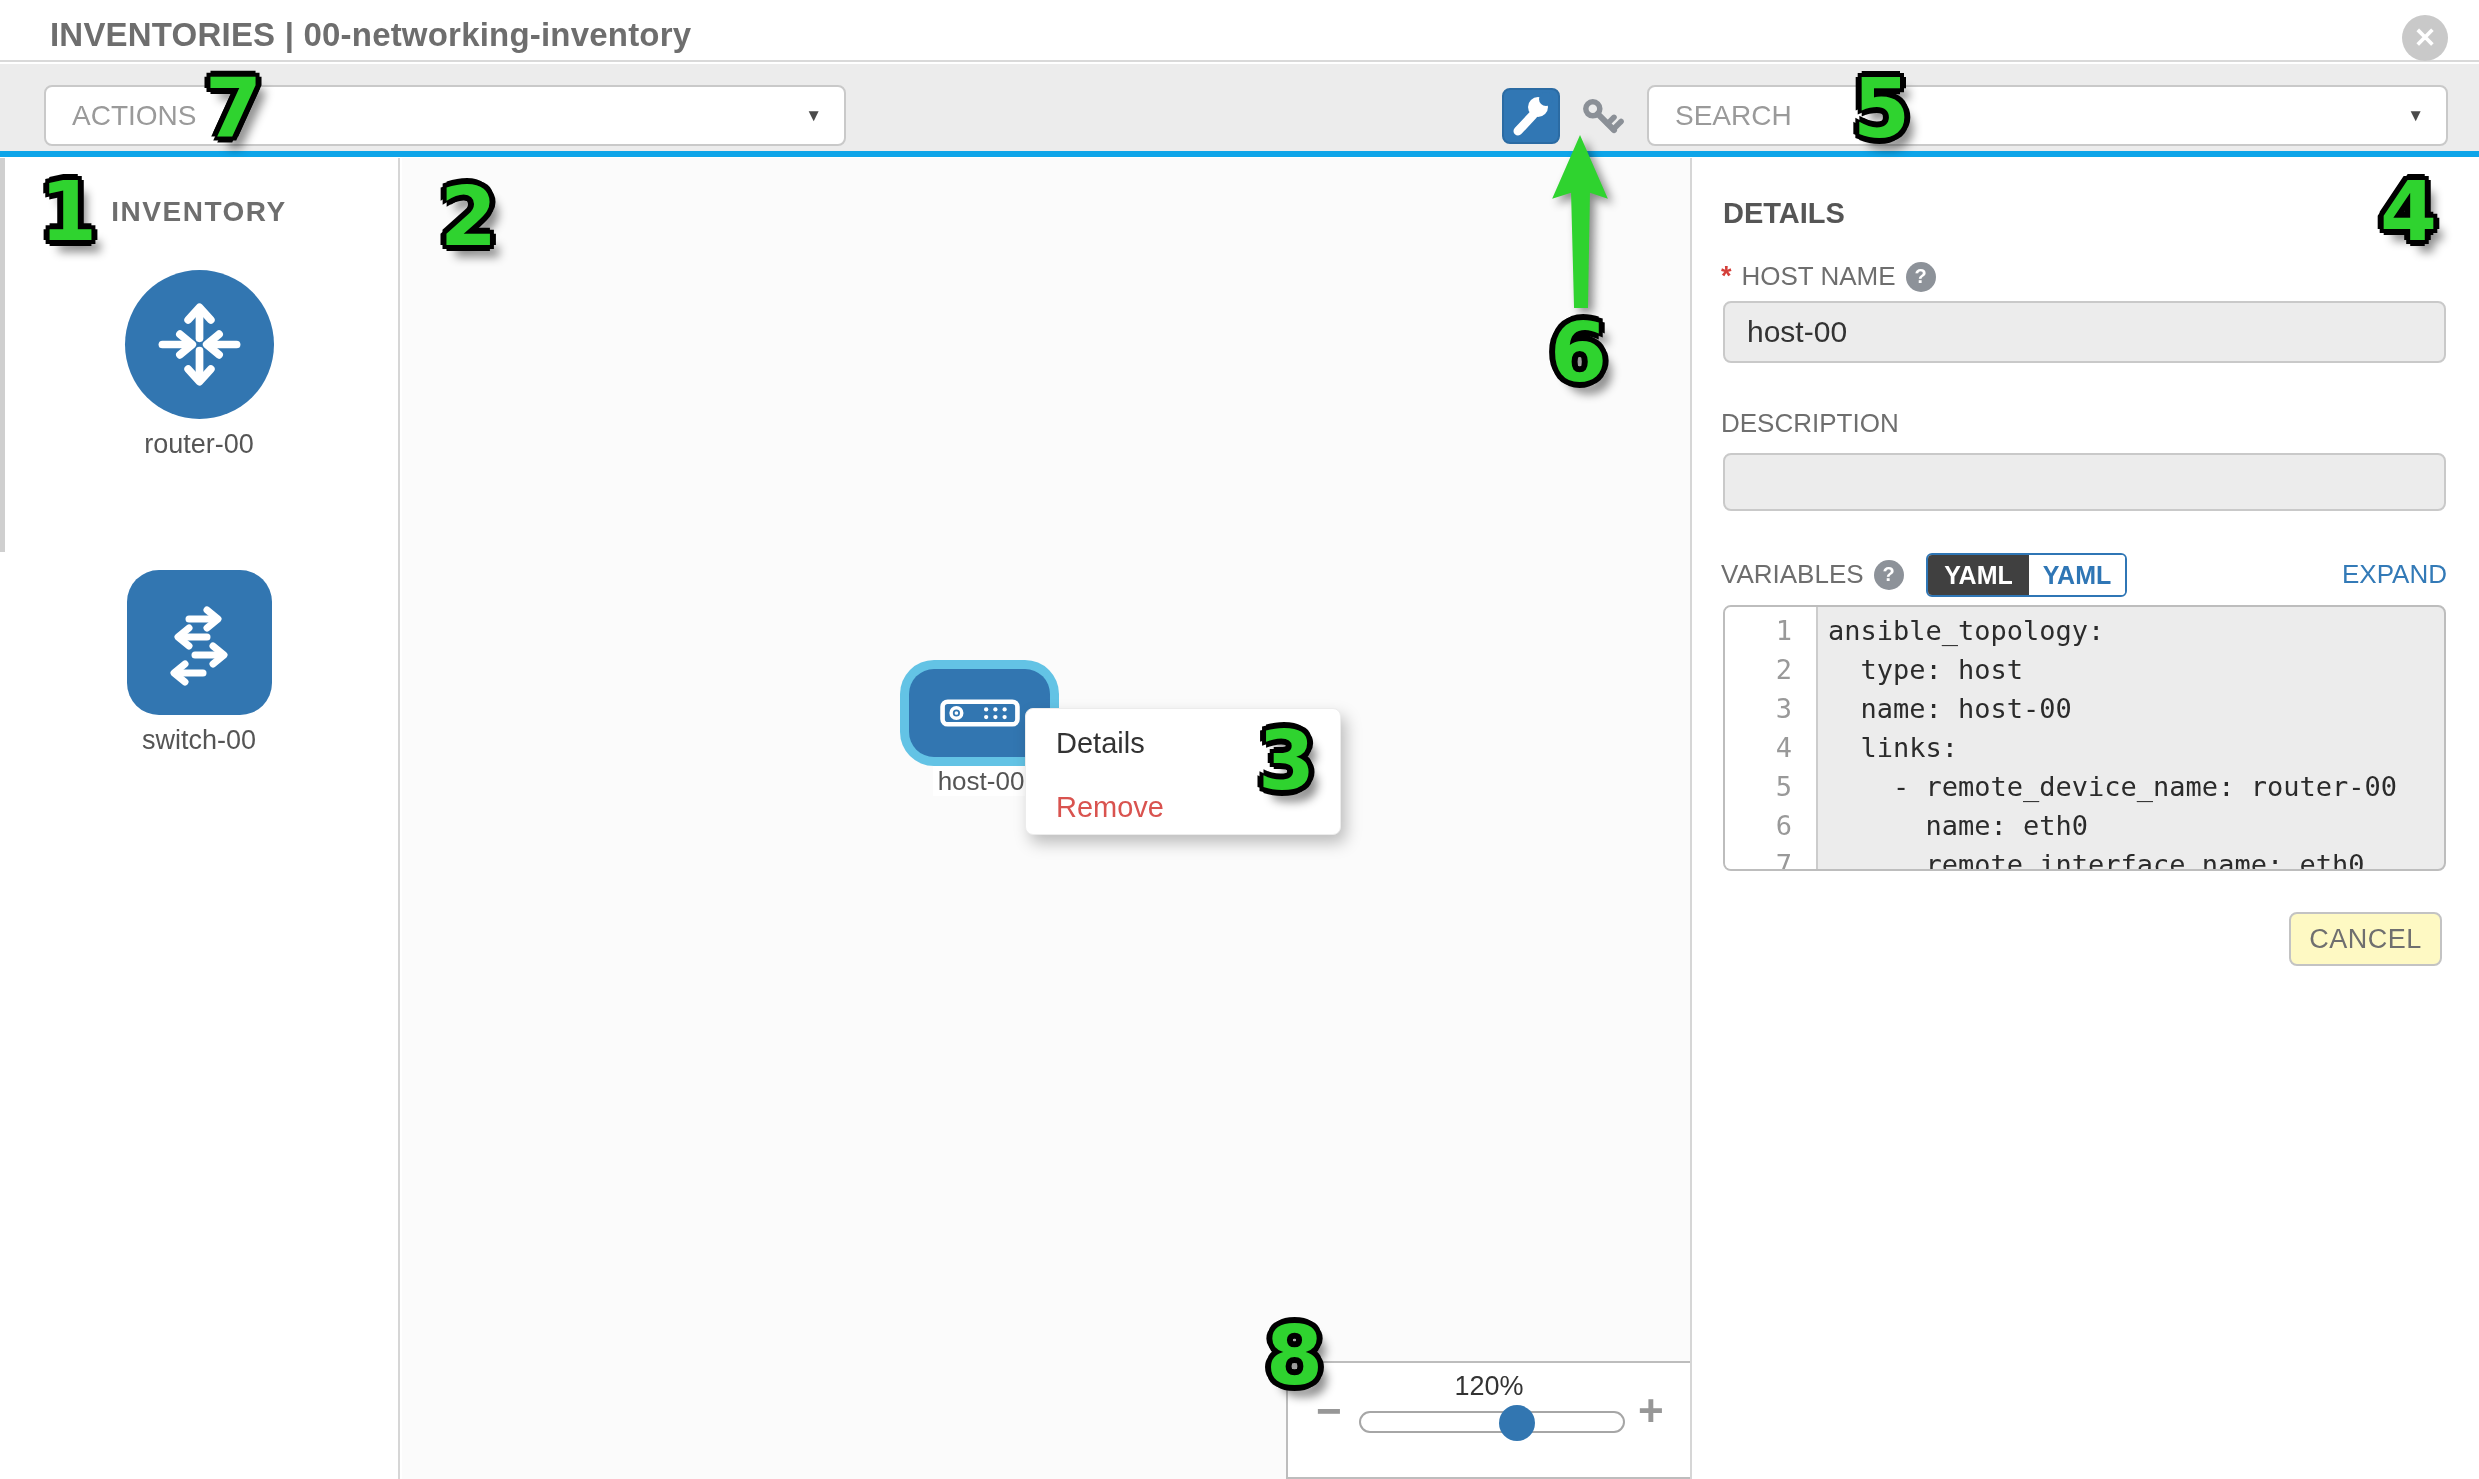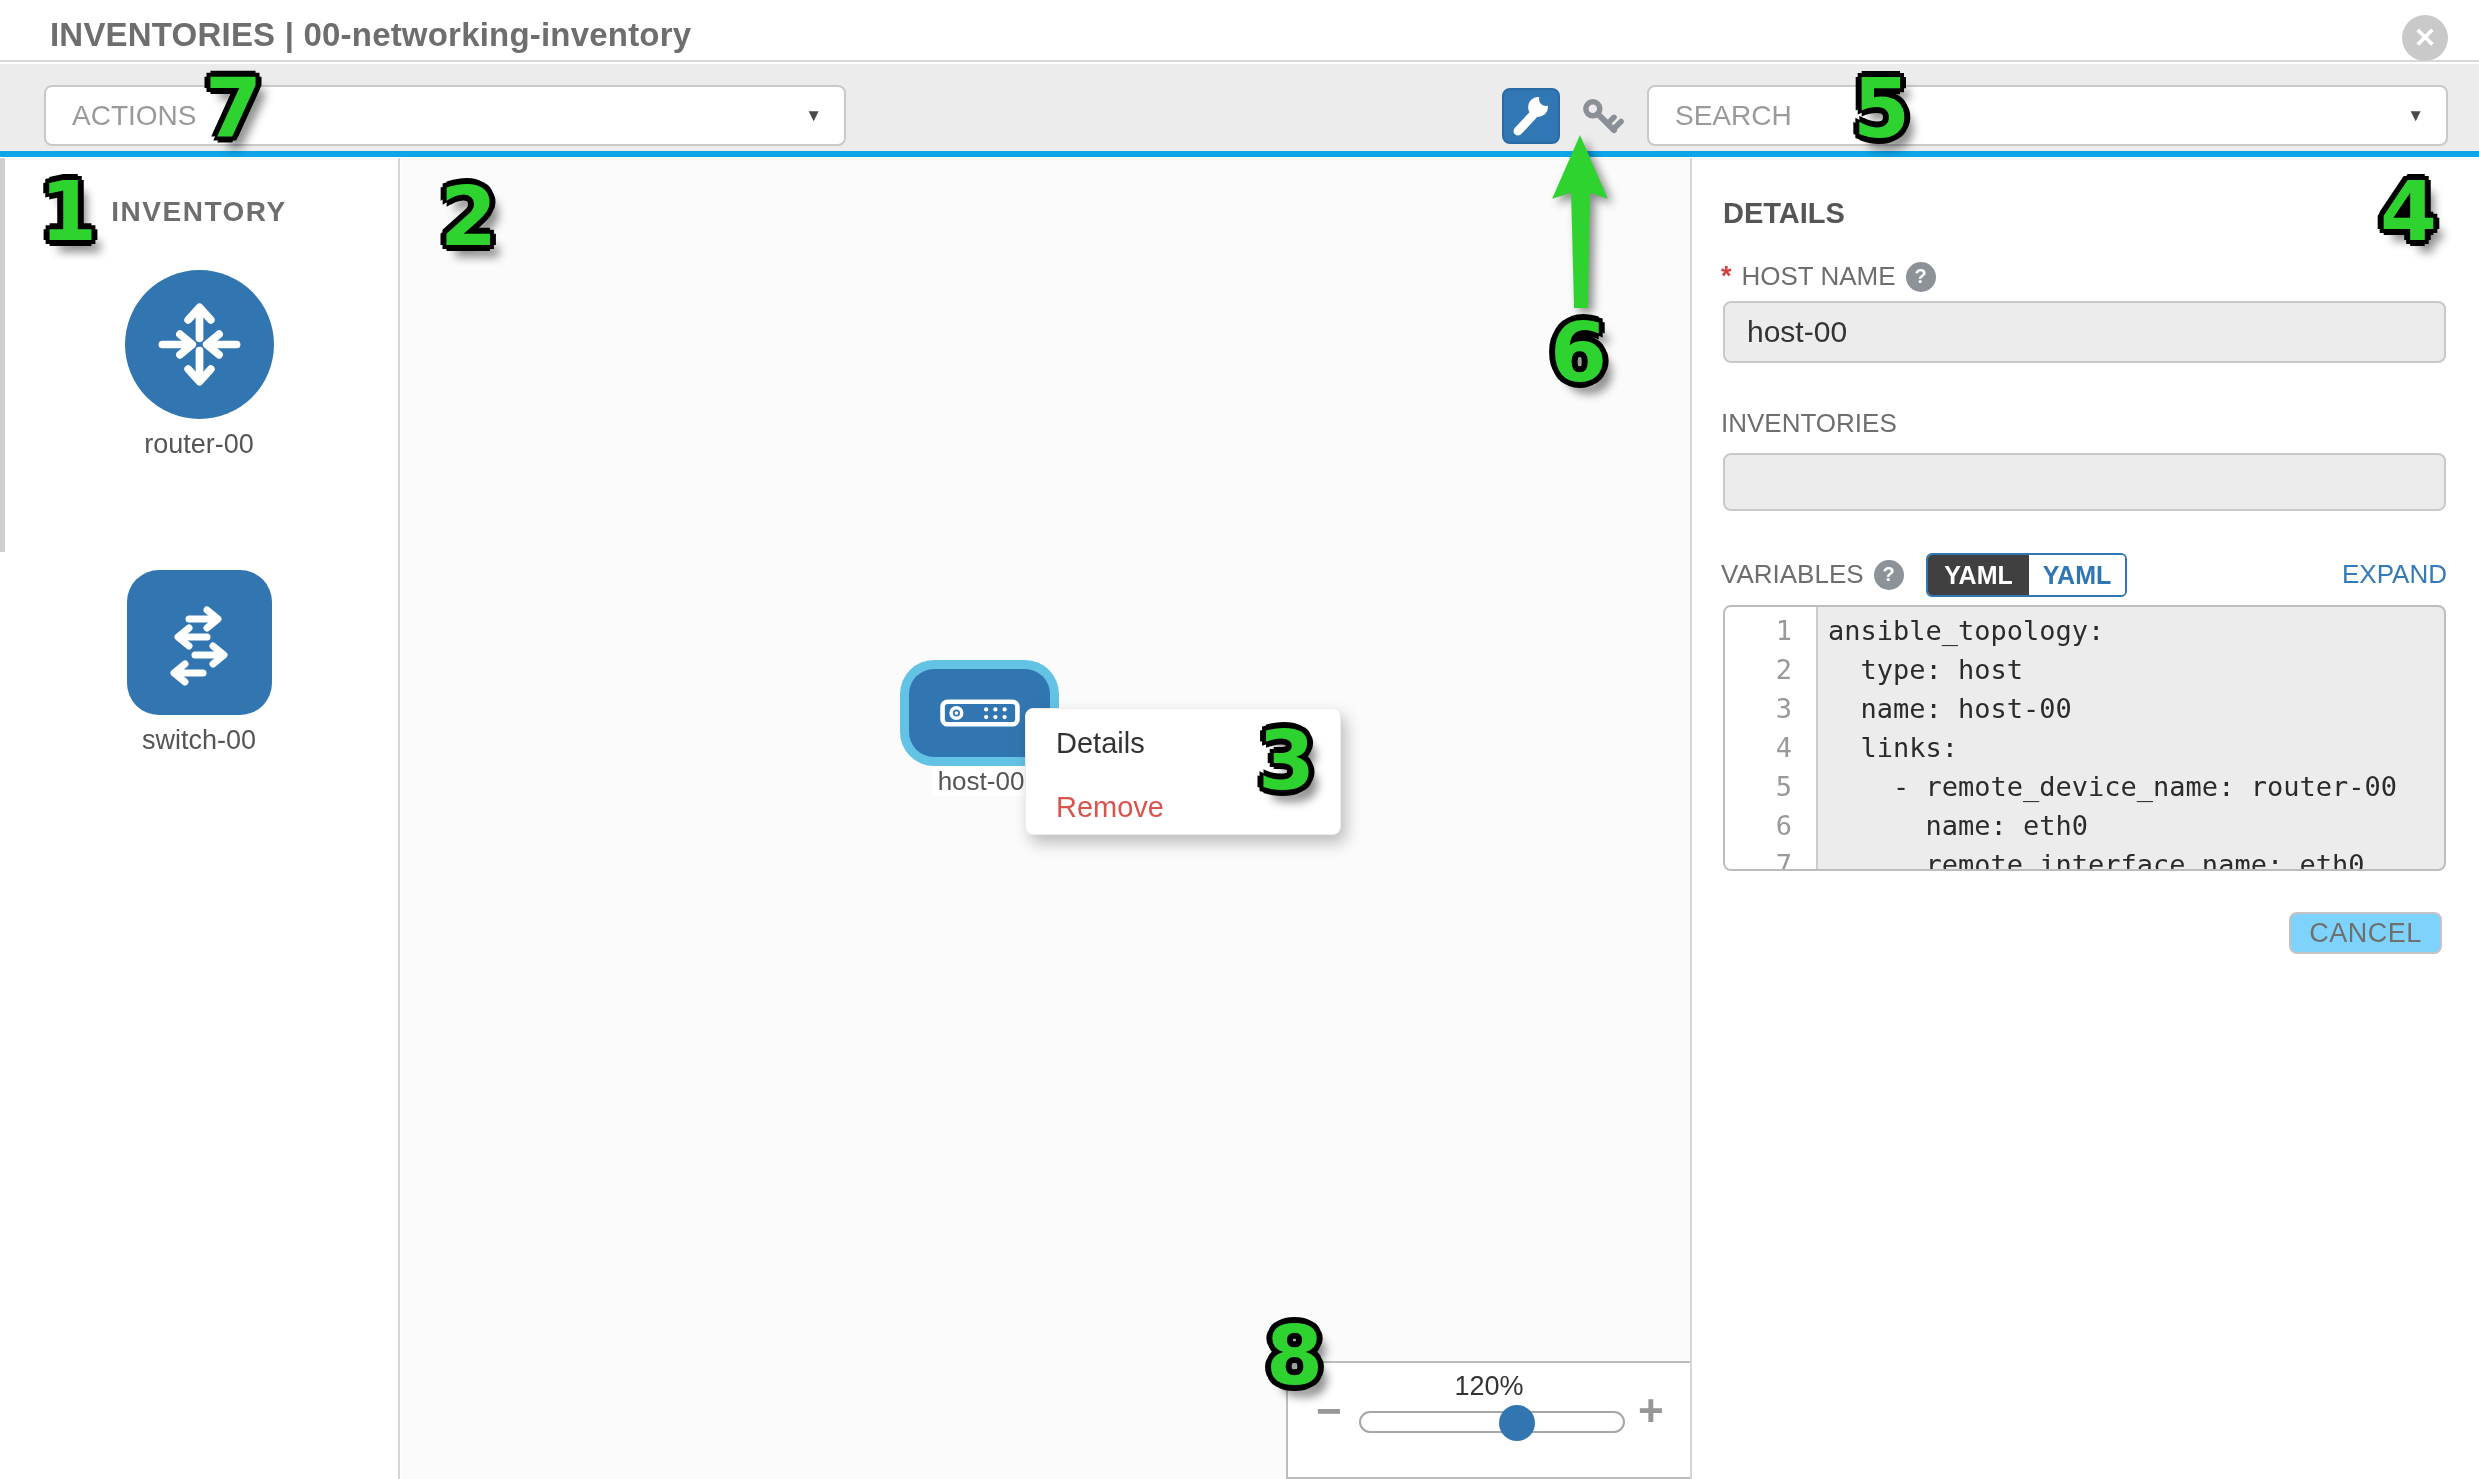--- a/index.html
+++ b/index.html
@@ -67,21 +67,21 @@
   .toggle-json { width:96px; background:#fff; color:#2f76b5; }
   .expand-link { position:absolute; right:33px; top:559px; font-size:26px; color:#337ab7; cursor:pointer; }
 
   .code-editor { position:absolute; left:1723px; top:605px; width:723px; height:266px; border:2px solid #bdbdbd; border-radius:8px; background:#ececec; overflow:hidden; }
   .gutter-bg { position:absolute; left:0; top:0; width:93px; height:100%; background:#fff; border-right:2px solid #ccc; }
   .code-lines { position:absolute; left:0; top:4px; width:100%; }
   .code-line { display:flex; height:39px; line-height:39px; font-family:"DejaVu Sans Mono","Liberation Mono",monospace; font-size:27px; }
   .ln { width:81px; padding-right:14px; text-align:right; color:#999; flex:none; }
   .ct { padding-left:22px; white-space:pre; color:#2b2b2b; }
 
-  .cancel-btn { position:absolute; left:2289px; top:912px; width:153px; height:42px; background:#7dd3fc; border:2px solid #c3c3c3; border-radius:8px; font-size:27px; color:#6f6f6f; display:flex; align-items:center; justify-content:center; letter-spacing:0.5px; cursor:pointer; }
+  .cancel-btn { position:absolute; left:2289px; top:912px; width:153px; height:54px; background:#fef9c3; border:2px solid #c3c3c3; border-radius:8px; font-size:27px; color:#6f6f6f; display:flex; align-items:center; justify-content:center; letter-spacing:0.5px; cursor:pointer; }
 
   
   .ann { position:absolute; font-size:82px; font-weight:800; line-height:1; color:#2fd32f; font-family:"DejaVu Sans","Liberation Sans",sans-serif;
     text-shadow:-6px 0 0 #000, 6px 0 0 #000, 0 -6px 0 #000, 0 6px 0 #000,
                 -4px -4px 0 #000, 4px -4px 0 #000, -4px 4px 0 #000, 4px 4px 0 #000,
                 9px 12px 10px rgba(0,0,0,0.45); }
   .a1 { left:40px;   top:171px; }
   .a2 { left:440px;  top:176px; }
   .a3 { left:1258px; top:720px; }
   .a4 { left:2380px; top:171px; }
@@ -208,21 +208,21 @@
   <div class="dp-title">DETAILS</div>
 
   <div class="field-label-row" style="left:1721px; top:261px;">
     <span class="req-star">*</span>
     <span>HOST NAME</span>
     <span class="help-circle">?</span>
   </div>
   <input class="text-input hostname-input" value="host-00" style="">
 
   <div class="field-label-row" style="left:1721px; top:408px;">
-    <span>INVENTORIES</span>
+    <span>DESCRIPTION</span>
   </div>
   <input class="text-input description-input" value="" style="">
 
   <div class="field-label-row" style="left:1721px; top:559px;">
     <span>VARIABLES</span>
     <span class="help-circle">?</span>
   </div>
   <div class="toggle-group">
     <div class="toggle-seg toggle-yaml">YAML</div>
     <div class="toggle-seg toggle-json">YAML</div>

